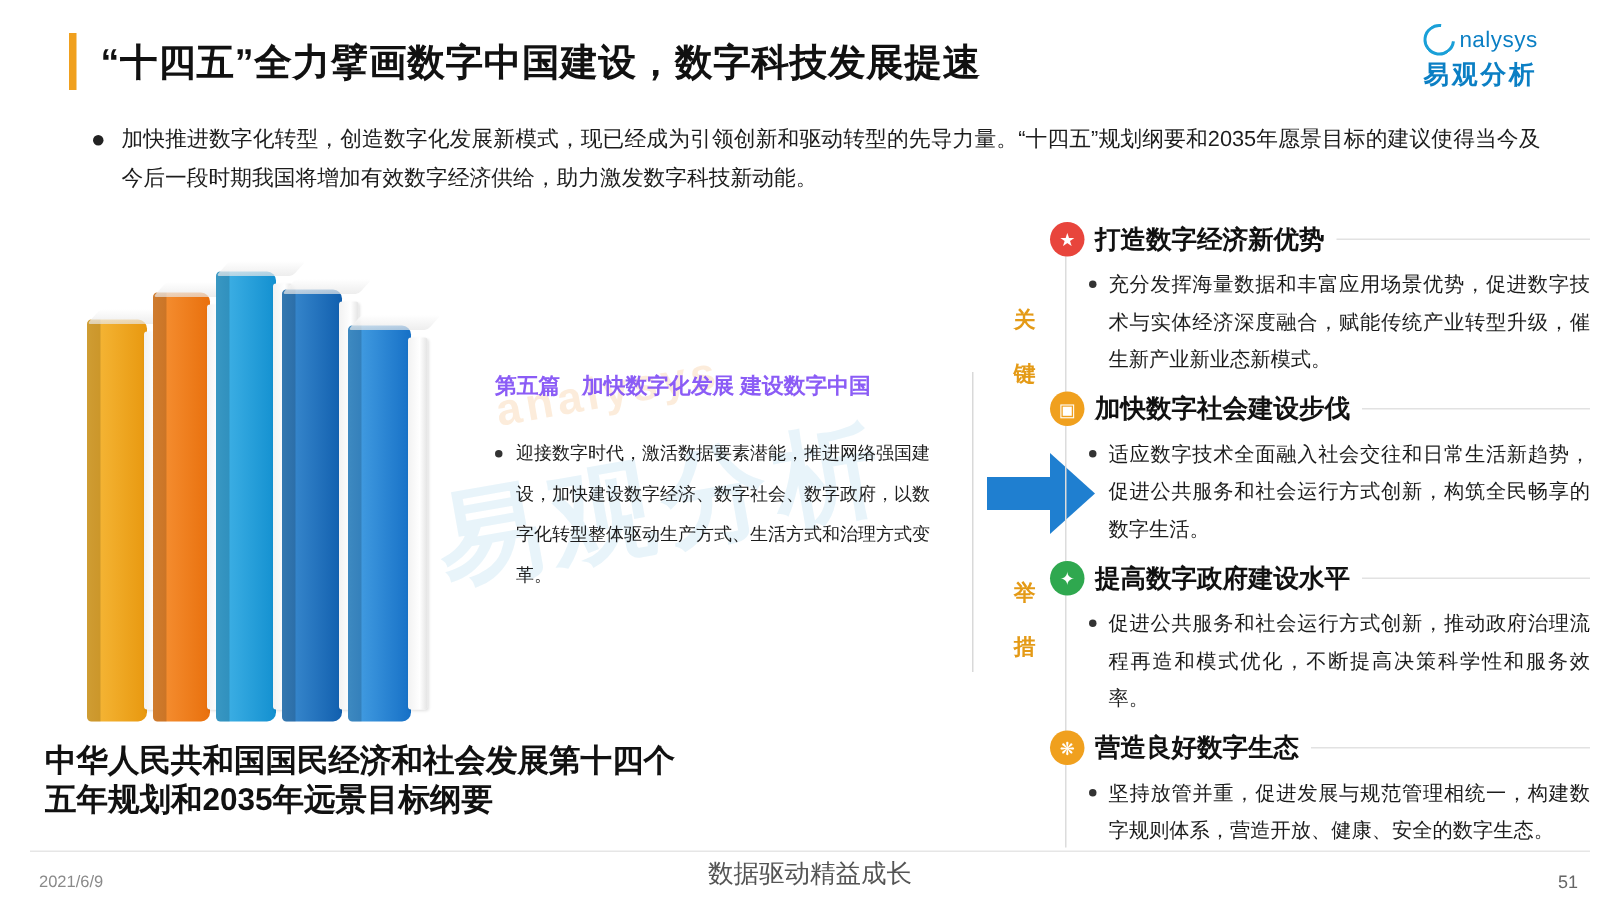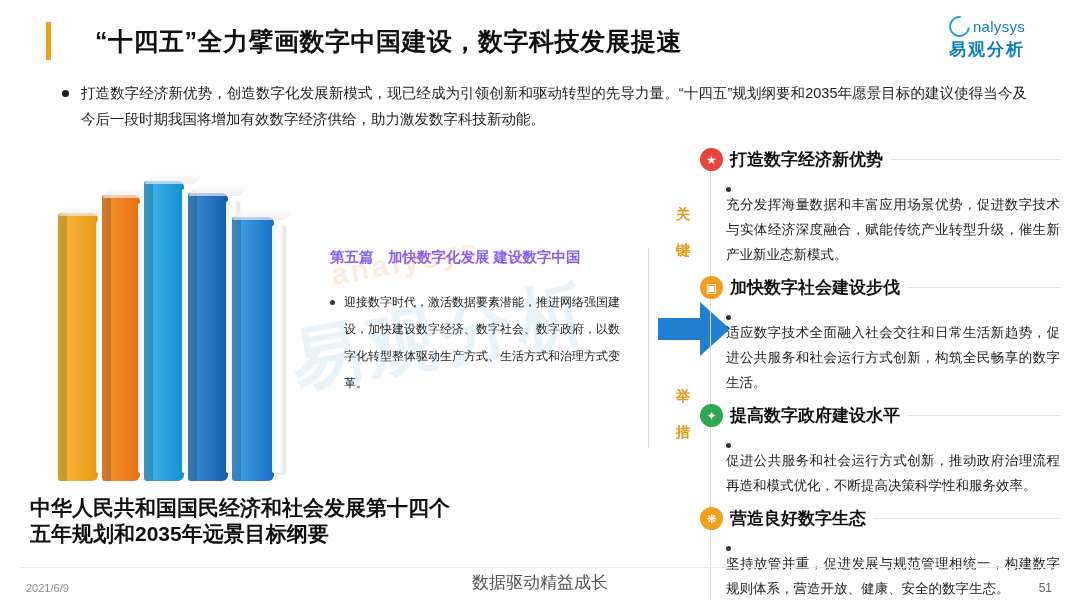--- a/index.html
+++ b/index.html
@@ -31,21 +31,20 @@
     background: #f0a01e;
     margin-right: 16px;
     flex: none;
   }
   .title-text {
     font-size: 25px;
     font-weight: bold;
     letter-spacing: 0.5px;
     color: #111111;
     white-space: nowrap;
-    margin-left: 28px;
   }
 
   
   .logo {
     position: absolute;
     right: 28px;
     top: 16px;
     text-align: center;
     width: 130px;
   }
@@ -304,21 +303,20 @@
     font-weight: bold;
     color: #111;
     white-space: nowrap;
   }
   .rbody {
     display: flex;
     font-size: 13.5px;
     line-height: 25px;
     color: #1c1c1c;
     text-align: justify;
-    flex-direction: column;
   }
   .rbody .dot {
     width: 5px;
     height: 5px;
     border-radius: 50%;
     background: #333;
     margin-top: 10px;
     margin-right: 8px;
     flex: none;
   }
@@ -366,21 +364,21 @@
 <div class="logo">
   <div class="logo-word">
     <span class="logo-mark"></span>
     <span>nalysys</span>
   </div>
   <div class="logo-cn">易观分析</div>
 </div>
 
 <div class="lead">
   <div class="lead-dot"></div>
-  <div class="lead-text">打造数字经济新优势，创造数字化发展新模式，现已经成为引领创新和驱动转型的先导力量。“十四五”规划纲要和2035年愿景目标的建议使得当今及今后一段时期我国将增加有效数字经济供给，助力激发数字科技新动能。</div>
+  <div class="lead-text">加快推进数字化转型，创造数字化发展新模式，现已经成为引领创新和驱动转型的先导力量。“十四五”规划纲要和2035年愿景目标的建议使得当今及今后一段时期我国将增加有效数字经济供给，助力激发数字科技新动能。</div>
 </div>
 
 <div class="watermark2">analysys</div>
 <div class="watermark">易观分析</div>
 
 <div class="books">
   <div class="book" style="left:18px; top:48px; width:40px; height:268px; background:linear-gradient(90deg,#f7bb3d,#e8980f);">
     <div class="spine"></div>
     <div class="top"></div>
     <div class="pages"></div>

